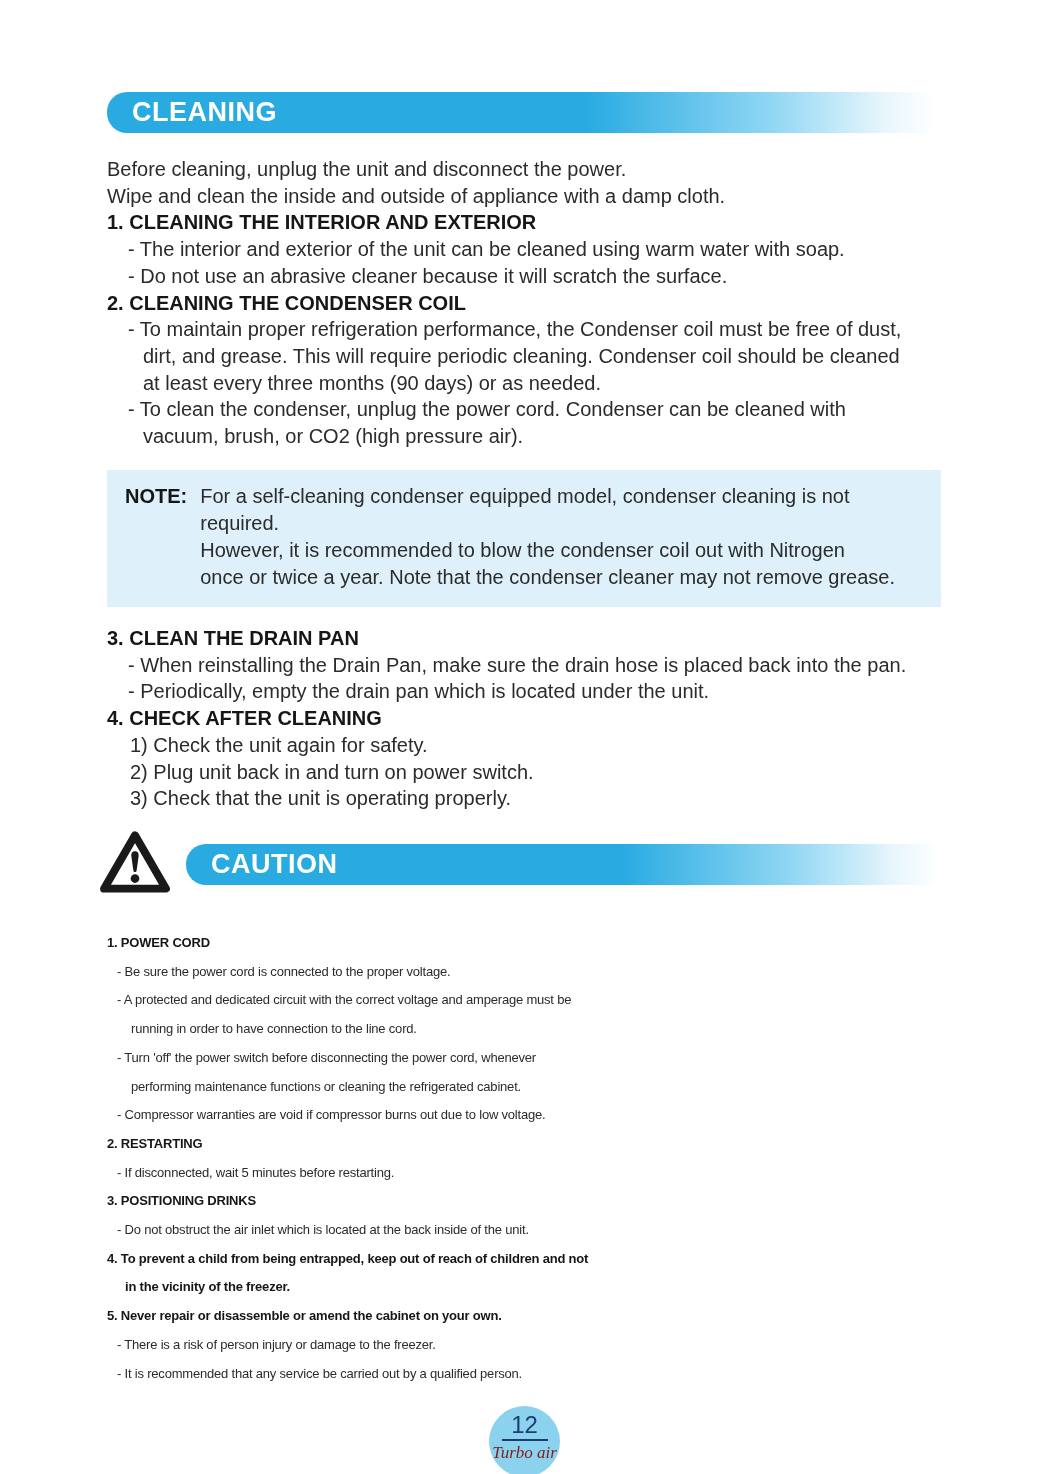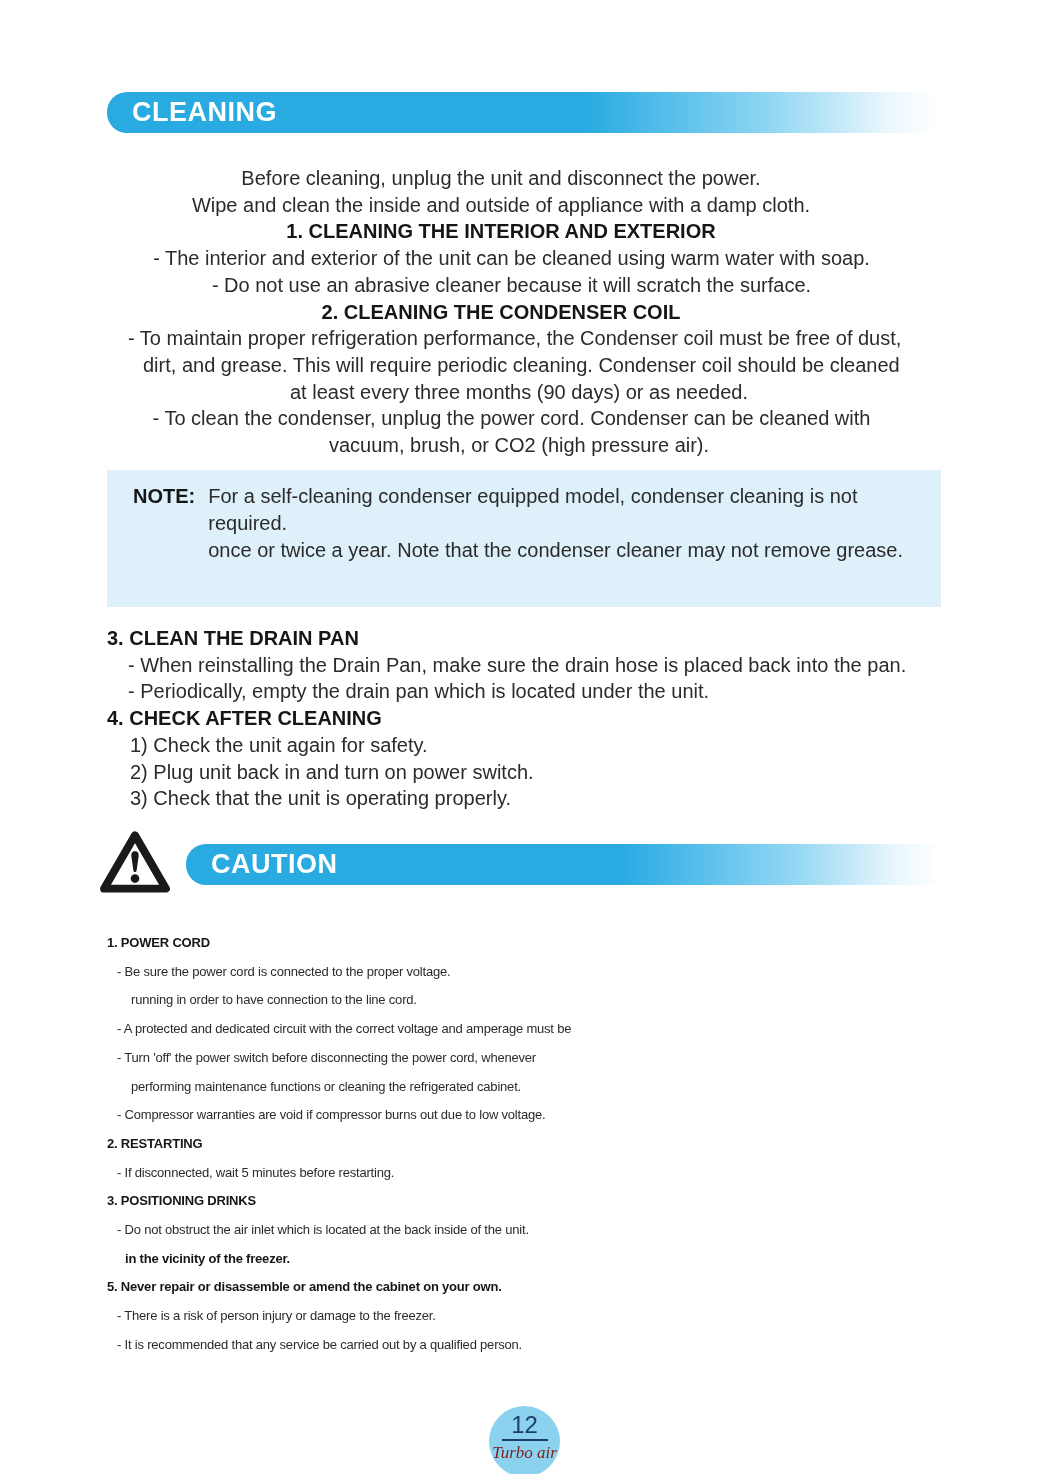--- a/index.html
+++ b/index.html
@@ -26,40 +26,40 @@
     letter-spacing:0.5px;
     padding-left:25px;
   }
   .bar-cleaning{left:107px;top:92px;width:828px;}
   .bar-caution{left:186px;top:844px;width:754px;}
   
   .warn-icon{position:absolute;left:99px;top:830px;width:72px;height:64px;}
   
   .textblock{position:absolute;left:107px;right:100px;font-size:20px;}
   .textblock .line{white-space:nowrap;}
-  .blk-clean1{top:165px;text-align:center;}
+  .blk-clean1{top:156px;}
   .blk-clean2{top:625px;}
   .blk-caution{top:929px;font-size:13px;letter-spacing:-0.2px;}
   .blk-clean1 .line,.blk-clean2 .line{line-height:26.7px;}
   .blk-caution .line{line-height:28.7px;}
   .h{font-weight:bold;color:#161616;}
   .clean .i1{padding-left:21px;}
   .clean .i2{padding-left:36px;}
   .clean .n1{padding-left:23px;}
   .caut .i1{padding-left:10px;}
   .caut .i2{padding-left:24px;}
   .caut .hc{padding-left:18px;font-weight:bold;color:#161616;}
   
   .note-box{
     position:absolute;
     left:107px;top:470px;
     width:834px;height:137px;
     background:#def0f9;
     box-sizing:border-box;
-    padding:13px 0 0 26px;
+    padding:13px 0 0 18px;
     display:flex;
     font-size:20px;
   }
   .note-label{font-weight:bold;color:#161616;white-space:nowrap;line-height:27px;}
   .note-lines{margin-left:13px;}
   .note-lines .line{line-height:27px;white-space:nowrap;}
   
   .footer-badge{
     position:absolute;
     left:489px;top:1406px;
@@ -108,20 +108,21 @@
     <div class="line i2">at least every three months (90 days) or as needed.</div>
     <div class="line i1">- To clean the condenser, unplug the power cord. Condenser can be cleaned with</div>
     <div class="line i2">vacuum, brush, or CO2 (high pressure air).</div>
   </div>
 
   <div class="note-box">
     <span class="note-label">NOTE:</span>
     <div class="note-lines">
       <div class="line">For a self-cleaning condenser equipped model, condenser cleaning is not</div>
       <div class="line">required.</div>
+      <div class="line">However, it is recommended to blow the condenser coil out with Nitrogen</div>
       <div class="line">once or twice a year. Note that the condenser cleaner may not remove grease.</div>
     </div>
   </div>
 
   <div class="textblock clean blk-clean2">
     <div class="line h">3. CLEAN THE DRAIN PAN</div>
     <div class="line i1">- When reinstalling the Drain Pan, make sure the drain hose is placed back into the pan.</div>
     <div class="line i1">- Periodically, empty the drain pan which is located under the unit.</div>
     <div class="line h">4. CHECK AFTER CLEANING</div>
     <div class="line n1">1) Check the unit again for safety.</div>
@@ -137,29 +138,30 @@
     </svg>
   </div>
 
   <div class="bar bar-caution">
     <span class="bar-title">CAUTION</span>
   </div>
 
   <div class="textblock caut blk-caution">
     <div class="line h">1. POWER CORD</div>
     <div class="line i1">- Be sure the power cord is connected to the proper voltage.</div>
+    <div class="line i1">- A protected and dedicated circuit with the correct voltage and amperage must be</div>
     <div class="line i2">running in order to have connection to the line cord.</div>
-    <div class="line i1">- A protected and dedicated circuit with the correct voltage and amperage must be</div>
     <div class="line i1">- Turn 'off' the power switch before disconnecting the power cord, whenever</div>
     <div class="line i2">performing maintenance functions or cleaning the refrigerated cabinet.</div>
     <div class="line i1">- Compressor warranties are void if compressor burns out due to low voltage.</div>
     <div class="line h">2. RESTARTING</div>
     <div class="line i1">- If disconnected, wait 5 minutes before restarting.</div>
     <div class="line h">3. POSITIONING DRINKS</div>
     <div class="line i1">- Do not obstruct the air inlet which is located at the back inside of the unit.</div>
+    <div class="line h">4. To prevent a child from being entrapped, keep out of reach of children and not</div>
     <div class="line hc">in the vicinity of the freezer.</div>
     <div class="line h">5. Never repair or disassemble or amend the cabinet on your own.</div>
     <div class="line i1">- There is a risk of person injury or damage to the freezer.</div>
     <div class="line i1">- It is recommended that any service be carried out by a qualified person.</div>
   </div>
 
   <div class="footer-badge">
     <div class="footer-page">12</div>
     <div class="footer-rule"></div>
     <div class="footer-brand">Turbo air</div>

